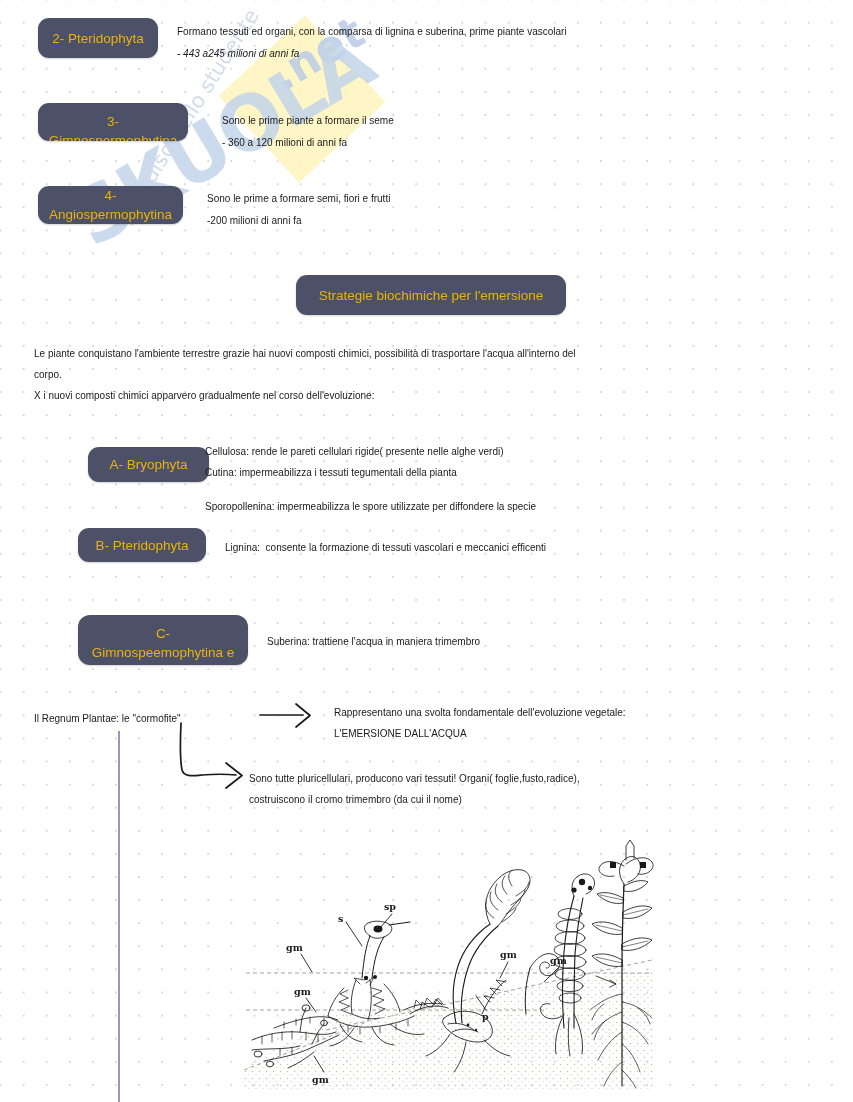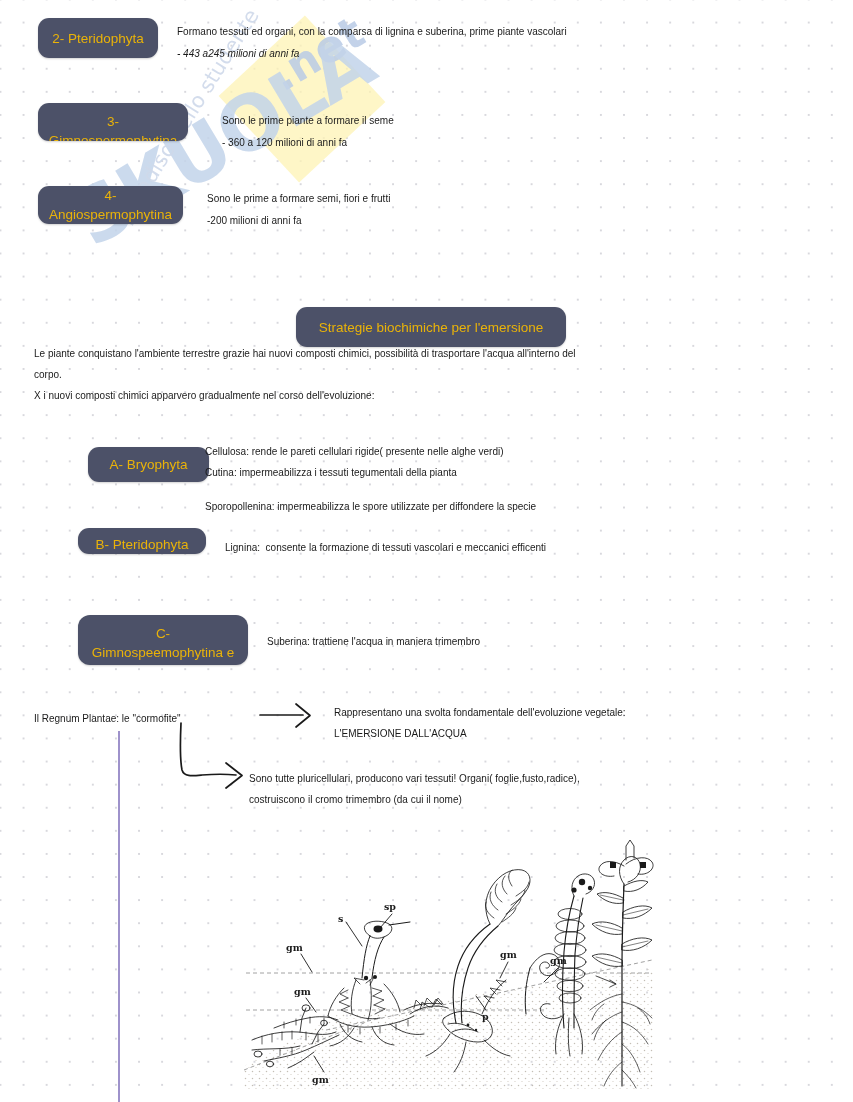--- a/index.html
+++ b/index.html
@@ -156,36 +156,36 @@
     </div>
     <div class="txt" style="left:222px; top:110px;">Sono le prime piante a formare il seme</div>
     <div class="txt" style="left:222px; top:132px;">- 360 a 120 milioni di anni fa</div>
 
     <div class="pill" style="left:38px; top:186px; width:145px; height:38px;">
       <span class="pline">4- Angiospermophytina</span>
     </div>
     <div class="txt" style="left:207px; top:188px;">Sono le prime a formare semi, fiori e frutti</div>
     <div class="txt" style="left:207px; top:210px;">-200 milioni di anni fa</div>
 
-    <div class="pill" style="left:296px; top:275px; width:270px; height:40px;margin-top:32px;">
+    <div class="pill" style="left:296px; top:275px; width:270px; height:40px;">
       <span class="pline">Strategie biochimiche per l'emersione</span>
     </div>
 
     <div class="txt" style="left:34px; top:343px;">Le piante conquistano l'ambiente terrestre grazie hai nuovi composti chimici, possibilità di trasportare l'acqua all'interno del</div>
     <div class="txt" style="left:34px; top:364px;">corpo.</div>
     <div class="txt" style="left:34px; top:385px;">X i nuovi composti chimici apparvero gradualmente nel corso dell'evoluzione:</div>
 
     <div class="pill" style="left:88px; top:447px; width:121px; height:35px;">
       <span class="pline">A- Bryophyta</span>
     </div>
     <div class="txt" style="left:205px; top:441px;">Cellulosa: rende le pareti cellulari rigide( presente nelle alghe verdi)</div>
     <div class="txt" style="left:205px; top:462px;">Cutina: impermeabilizza i tessuti tegumentali della pianta</div>
     <div class="txt" style="left:205px; top:496px;">Sporopollenina: impermeabilizza le spore utilizzate per diffondere la specie</div>
 
-    <div class="pill" style="left:78px; top:528px; width:128px; height:26px;align-items:flex-end;">
+    <div class="pill" style="left:78px; top:528px; width:128px; height:34px;">
       <span class="pline">B- Pteridophyta</span>
     </div>
     <div class="txt" style="left:225px; top:537px;">Lignina:  consente la formazione di tessuti vascolari e meccanici efficenti</div>
 
     <div class="pill clip" style="left:78px; top:615px; width:170px; height:50px; border-radius:12px;">
       <span class="pline">C-</span>
       <span class="pline">Gimnospeemophytina e</span>
       <span class="pline">Angiospermophytina</span>
     </div>
     <div class="txt" style="left:267px; top:631px;">Suberina: trattiene l'acqua in maniera trimembro</div>

